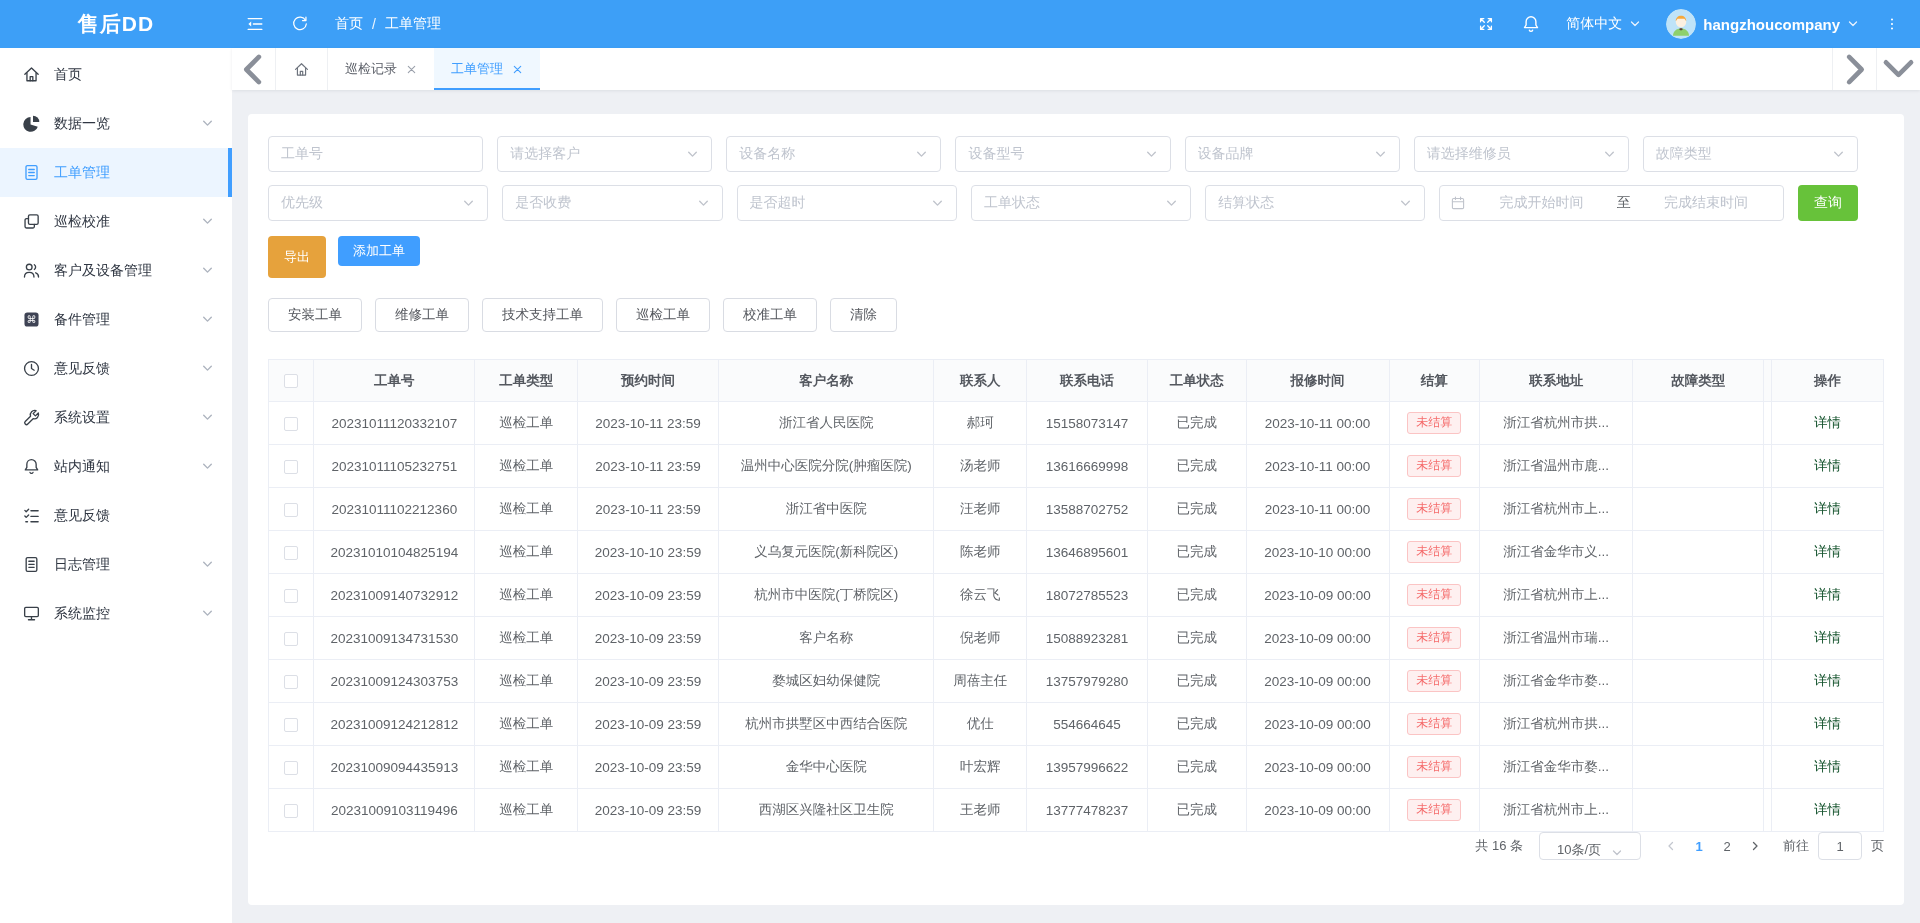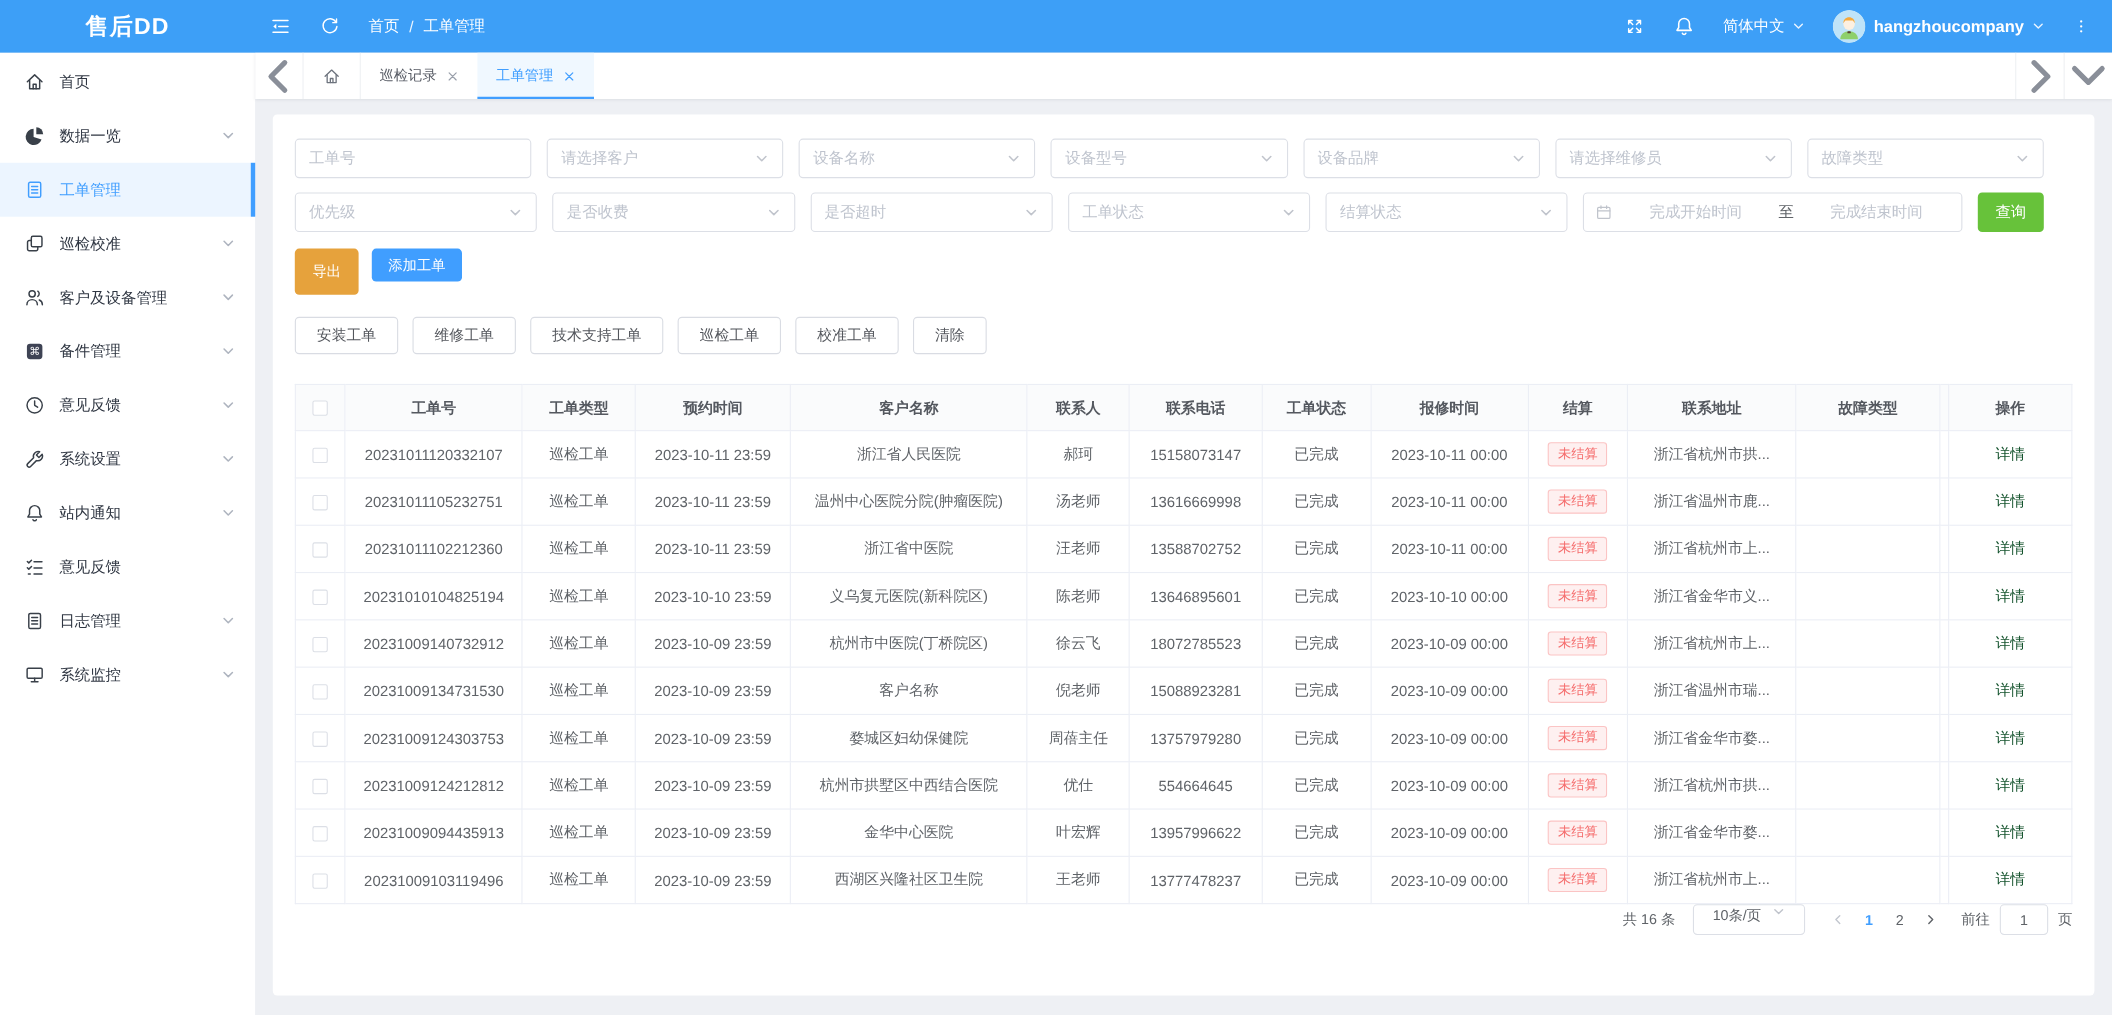--- a/index.html
+++ b/index.html
@@ -43,21 +43,21 @@
   .tab-navbtn.b-l { border-left:1px solid #eef0f3; }
   .tab-home { width:52px; display:flex; align-items:center; justify-content:center; color:#6d737d; border-right:1px solid #eef0f3; cursor:pointer; }
   .tab-home .icon { width:17px; height:17px; }
   .tab { display:flex; align-items:center; gap:9px; padding:0 17px; font-size:13px; color:#595d66; cursor:pointer; }
   .tab-close { width:11px; height:11px; color:#9aa0ab; cursor:pointer; }
   .tab.active { background:#f0f8ff; color:#409eff; box-shadow:inset 0 -2px 0 #409eff; }
   .tab.active .tab-close { color:#409eff; }
   .tab-spacer { flex:1; }
 
   
-  .content { flex:1; padding:14px 16px 18px; min-height:0; }
+  .content { flex:1; padding:24px 16px 18px; min-height:0; }
   .card { background:#fff; border-radius:4px; height:100%; padding:22px 20px; overflow:hidden; }
 
   .filter-row { display:flex; gap:14px; margin-bottom:13px; padding-right:26px; }
   .field { flex:1; min-width:0; height:36px; border:1px solid #dcdfe6; border-radius:4px; background:#fff; display:flex; align-items:center; padding:0 12px; cursor:pointer; }
   .field .ph { color:#bfc4ce; font-size:14px; flex:1; white-space:nowrap; overflow:hidden; }
   .field .chev { width:13px; height:13px; color:#c0c4cc; margin-left:6px; flex:none; }
   .date-range { flex:1.66; display:flex; align-items:center; gap:8px; padding:0 10px; }
   .date-range .ph { text-align:center; }
   .date-range .to { color:#5f6368; font-size:14px; flex:none; }
   .cal-icon { width:16px; height:16px; color:#c0c4cc; flex:none; }
@@ -76,21 +76,21 @@
   th, td { border:1px solid #ebeef5; text-align:center; white-space:nowrap; overflow:hidden; text-overflow:ellipsis; padding:0 4px; }
   th { height:42px; background:#fafbfc; font-size:13.5px; font-weight:bold; color:#54585f; }
   td { height:43px; font-size:13.5px; color:#5f6368; }
   .checkbox { display:inline-block; width:14px; height:14px; border:1px solid #dcdfe6; border-radius:2px; background:#fff; vertical-align:middle; cursor:pointer; }
   .badge { display:inline-block; background:#fef0f0; border:1px solid #fbc4c4; color:#f56c6c; font-size:12px; line-height:1.45; padding:1px 8px; border-radius:3px; }
   .detail-link { color:#14532d; cursor:pointer; text-decoration:none; }
 
   
   .pagination { display:flex; justify-content:flex-end; align-items:center; font-size:13px; color:#5f6368; }
   .pg-total { margin-right:16px; }
-  .pg-size { width:102px; height:28px; border:1px solid #dcdfe6; border-radius:4px; display:flex; align-items:flex-start; justify-content:center; gap:10px; margin-right:16px; cursor:pointer; }
+  .pg-size { width:102px; height:28px; border:1px solid #dcdfe6; border-radius:4px; display:flex; align-items:flex-end; justify-content:center; gap:10px; margin-right:16px; cursor:pointer; }
   .pg-size .chev { width:12px; height:12px; color:#c0c4cc; }
   .pg-btn { width:28px; height:28px; display:flex; align-items:center; justify-content:center; cursor:pointer; }
   .pg-btn .chev { width:12px; height:12px; }
   .pg-prev { color:#c3c7cf; }
   .pg-next { color:#5f6368; }
   .pg-pages { display:flex; }
   .pg-page { width:28px; height:28px; display:flex; align-items:center; justify-content:center; cursor:pointer; }
   .pg-page.active { color:#409eff; font-weight:bold; }
   .pg-goto { margin-left:14px; display:flex; align-items:center; gap:9px; }
   .pg-input { width:44px; height:28px; border:1px solid #dcdfe6; border-radius:4px; text-align:center; font-size:13px; color:#5f6368; font-family:inherit; }

